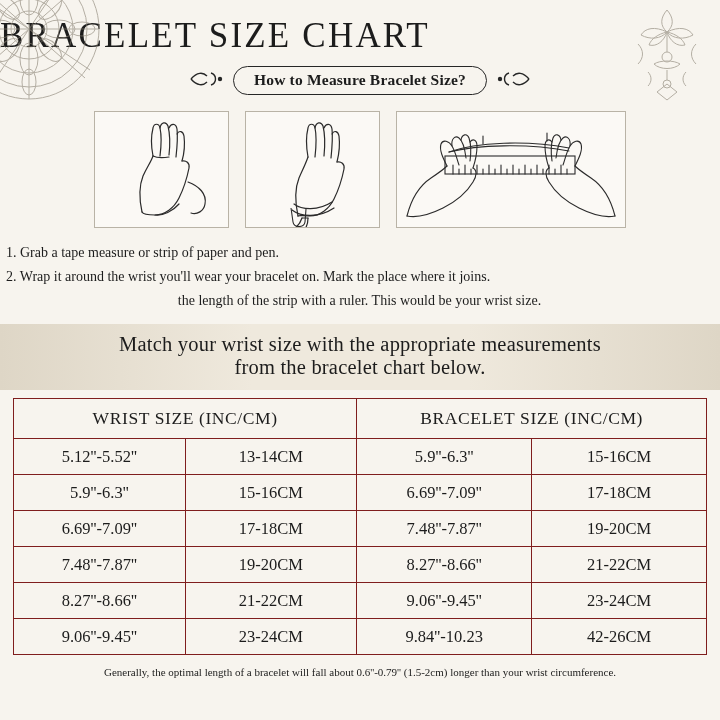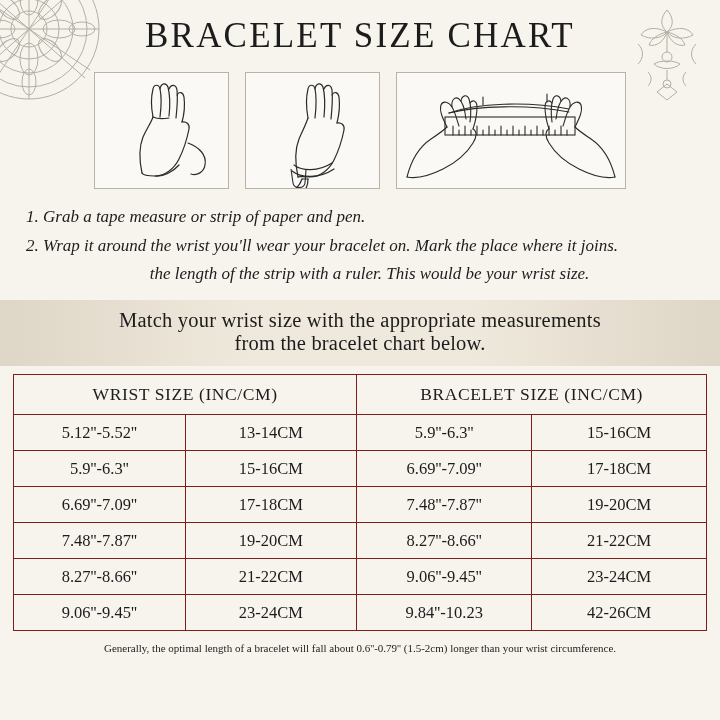--- a/index.html
+++ b/index.html
@@ -26,21 +26,21 @@
   .mandala {
     position: absolute;
     pointer-events: none;
     opacity: .62;
   }
   .mandala.tl { top: -46px; left: -46px; }
   .mandala.tr { top: 4px; right: 10px; }
 
   
   .title {
-    text-align: center;
+    text-align: left;
     font-size: 35px;
     letter-spacing: 2.2px;
     padding-top: 16px;
     font-weight: 400;
     font-family: "Liberation Serif", serif;
   }
 
   
   .subrow {
     display: flex;
@@ -74,24 +74,23 @@
   .fig {
     border: 1px solid #b9b3a6;
     background: #fbf9f5;
     box-sizing: border-box;
   }
   .fig.small { width: 135px; height: 117px; }
   .fig.wide  { width: 230px; height: 117px; }
 
   
   .steps {
-    margin: 14px 22px 0 26px;
-    font-size: 17px;
+    margin: 14px 22px 0 6px;
+    font-size: 14px;
     line-height: 1.63;
-    font-style: italic;
   }
   .steps .step { margin-bottom: 1px; }
   .steps .indent { padding-left: 15px; display: block; text-align: center; }
 
   
   .band {
     margin-top: 12px;
     background: linear-gradient(90deg,#ded6c6 0%, #efe9dd 35%, #efe9dd 65%, #ded6c6 100%);
     padding: 9px 10px 11px;
     text-align: center;
@@ -203,20 +202,43 @@
         <path d="M24 68 C28 72 28 78 24 82"></path>
         <path d="M62 68 C58 72 58 78 62 82"></path>
         <path d="M14 40 C20 46 20 54 14 60"></path>
         <path d="M72 40 C66 46 66 54 72 60"></path>
       </g>
     </svg>
   </div>
 
   <div class="title">BRACELET SIZE CHART</div>
 
+  <div class="subrow">
+    <span class="flourish">
+      <svg width="34" height="18" viewBox="0 0 34 18">
+        <g stroke="#262626" fill="none" stroke-width="1.4">
+          <path d="M2 9 C8 2 14 2 18 6"></path>
+          <path d="M2 9 C8 16 14 16 18 12"></path>
+          <path d="M22 3 C28 5 28 13 22 15"></path>
+        </g>
+        <circle cx="31" cy="9" r="2.2" fill="#262626"></circle>
+      </svg>
+    </span>
+    <span class="pill">How to Measure Bracelet Size?</span>
+    <span class="flourish">
+      <svg width="34" height="18" viewBox="0 0 34 18">
+        <g stroke="#262626" fill="none" stroke-width="1.4" transform="translate(34,0) scale(-1,1)">
+          <path d="M2 9 C8 2 14 2 18 6"></path>
+          <path d="M2 9 C8 16 14 16 18 12"></path>
+          <path d="M22 3 C28 5 28 13 22 15"></path>
+        </g>
+        <circle cx="3" cy="9" r="2.2" fill="#262626"></circle>
+      </svg>
+    </span>
+  </div>
 
   <div class="figures">
 
     <div class="fig small">
       <svg width="133" height="115" viewBox="0 0 133 115">
         <g stroke="#2b2b2b" fill="none" stroke-width="1.2" stroke-linecap="round">
           <path d="M47 100 C44 86 44 74 48 64 C52 55 56 50 58 44"></path>
           <path d="M58 44 C56 34 56 24 58 16 C59 11 64 11 65 16 C67 25 66 36 65 44"></path>
           <path d="M65 16 C66 10 71 9 73 14 C75 22 75 34 74 43"></path>
           <path d="M74 16 C76 11 81 11 82 17 C83 26 82 36 81 45"></path>

